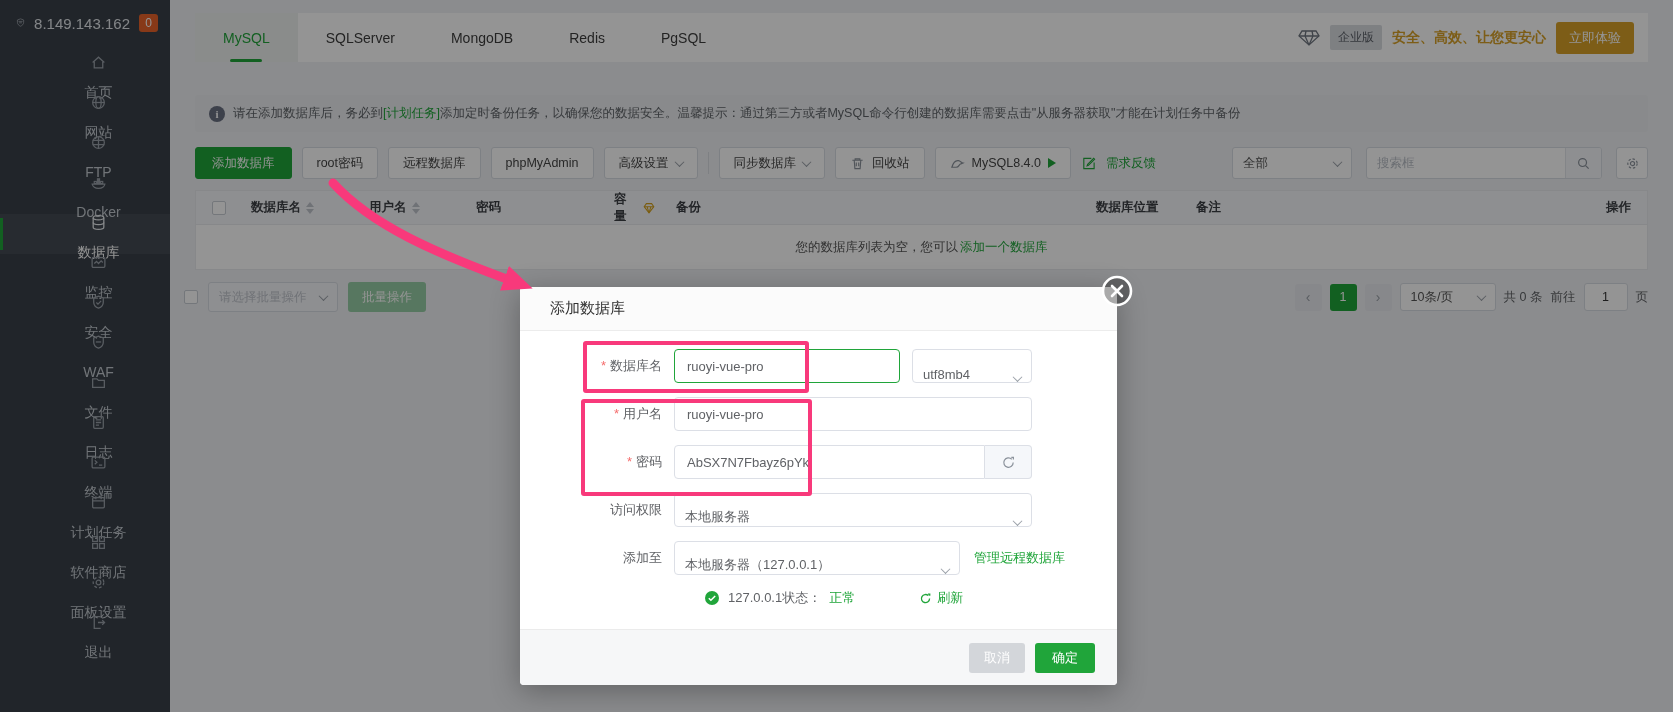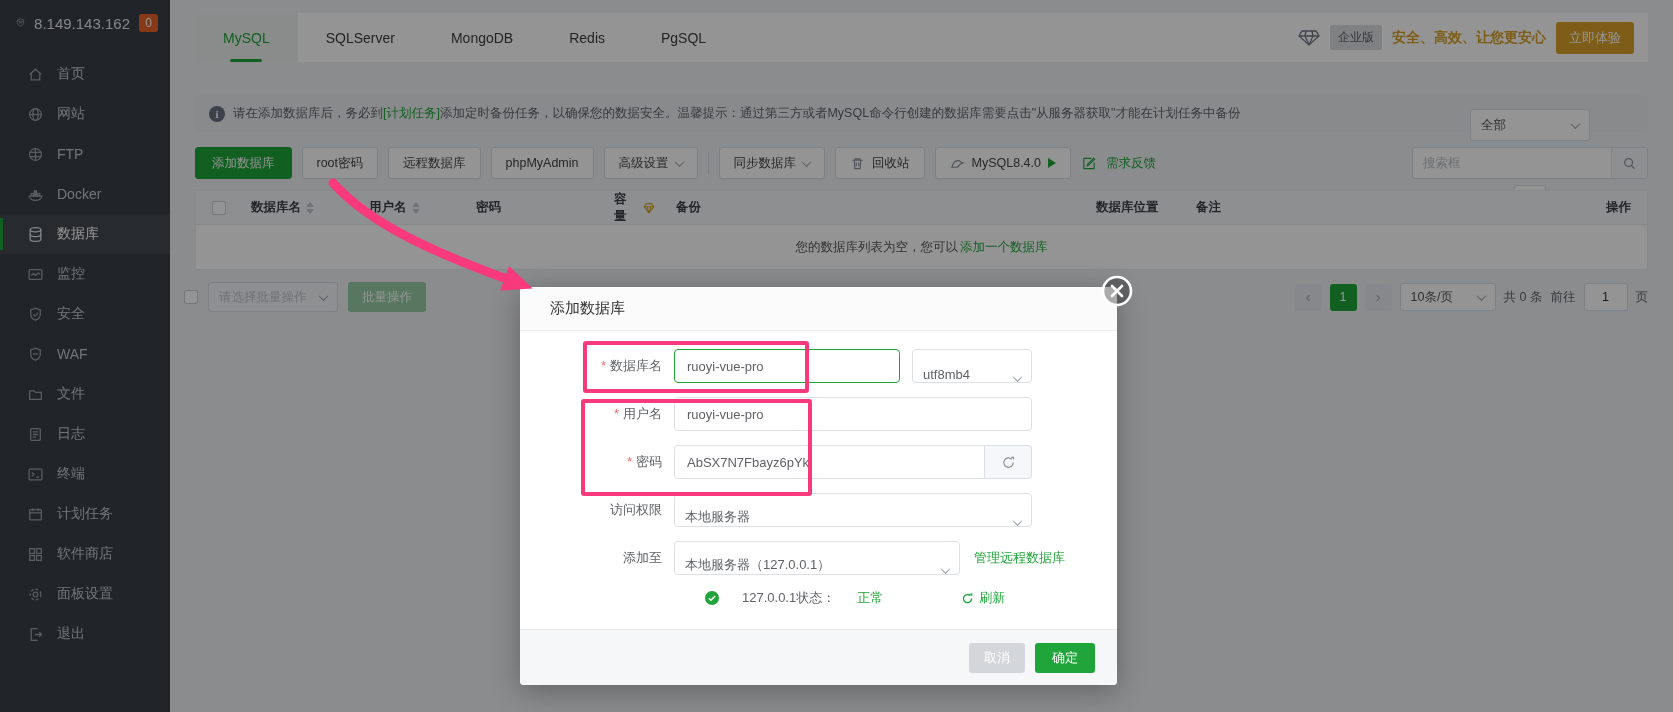--- a/index.html
+++ b/index.html
@@ -6,21 +6,21 @@
   html,body { background:#555; }
   body { font-family:"Liberation Sans","DejaVu Sans",sans-serif; }
   .stage { position:relative; width:1673px; height:712px; overflow:hidden; background:#f0f2f5; }
 
   
   .sidebar { position:absolute; left:0; top:0; width:170px; height:712px; background:#394049; z-index:1; }
   .side-head { height:46px; display:flex; align-items:center; gap:9px; padding:0 12px 0 16px; }
   .side-head .ip { color:#e2e6ea; font-size:15px; flex:1; }
   .badge { background:#e8632a; color:#fff; font-size:12px; min-width:19px; height:18px; line-height:18px; text-align:center; border-radius:3px; padding:0 4px; }
   .side-nav { padding-top:8px; }
-  .side-item { position:relative; height:40px; display:flex; align-items:center; gap:13px; padding-left:27px; color:#c3c9cf; font-size:14px; cursor:pointer; }
+  .side-item { position:relative; height:40px; display:flex; align-items:center; gap:13px; padding-left:27px; color:#c3c9cf; font-size:14px; cursor:pointer;flex-direction:column; }
   .side-item .sicon { width:17px; height:17px; display:inline-flex; color:#9aa1a9; }
   .side-item .sicon svg { width:100%; height:100%; }
   .side-item.active { color:#ffffff; background:rgba(255,255,255,.06); }
   .side-item.active::before { content:""; position:absolute; left:0; top:4px; bottom:4px; width:3px; background:#20a53a; }
   .side-item.active .sicon { color:#e8ecef; }
 
   
   .main { position:absolute; left:170px; right:0; top:0; bottom:0; background:#f0f2f5; }
 
   .tabbar { position:absolute; left:25px; right:25px; top:13px; height:49px; background:#fff; display:flex; align-items:stretch; }
@@ -40,21 +40,21 @@
   .toolbar { position:absolute; left:25px; right:25px; top:146px; height:34px; display:flex; align-items:center; gap:10px; }
   .btn { height:32px; display:inline-flex; align-items:center; gap:7px; padding:0 14px; background:#fff; border:1px solid #d8dce3; border-radius:3px; font-size:12.5px; color:#454545; cursor:pointer; white-space:nowrap; }
   .btn-green { background:#20a53a; border-color:#20a53a; color:#fff; padding:0 16px; }
   .chev { width:7px; height:7px; border-right:1.5px solid #9aa0a8; border-bottom:1.5px solid #9aa0a8; transform:rotate(45deg) translate(-1px,-1px); display:inline-block; }
   .tb-divider { width:1px; height:22px; background:#d9dde2; }
   .ticon { width:15px; height:15px; display:inline-flex; color:#8b929b; }
   .ticon svg { width:100%; height:100%; }
   .play { width:0; height:0; border-left:8px solid #20a53a; border-top:5px solid transparent; border-bottom:5px solid transparent; display:inline-block; }
   .link-btn { display:inline-flex; align-items:center; gap:10px; color:#20a53a; font-size:12.5px; cursor:pointer; }
   .link-btn .ticon { color:#20a53a; }
-  .tb-right { margin-left:auto; display:flex; align-items:center; gap:6px;flex-direction:column; }
+  .tb-right { margin-left:auto; display:flex; align-items:center; gap:14px; }
   .sel { height:32px; background:#fff; border:1px solid #d8dce3; border-radius:3px; display:inline-flex; align-items:center; justify-content:space-between; padding:0 10px; font-size:12.5px; color:#555; cursor:pointer; }
   .sel-filter { width:120px; }
   .searchbox { display:flex; height:32px; width:236px; border:1px solid #d8dce3; border-radius:3px; background:#fff; overflow:hidden; }
   .searchbox input { flex:1; border:none; outline:none; padding:0 10px; font-size:12.5px; color:#333; background:transparent; }
   .searchbox input::placeholder { color:#b9bec6; }
   .search-btn { width:36px; background:#f5f7fa; border-left:1px solid #e2e5ea; display:flex; align-items:center; justify-content:center; cursor:pointer; color:#8b929b; }
   .icon-btn { width:32px; height:32px; background:#fff; border:1px solid #d8dce3; border-radius:3px; display:flex; align-items:center; justify-content:center; color:#8b929b; cursor:pointer; }
 
   .tablewrap { position:absolute; left:25px; right:25px; top:190px; background:#fff; border:1px solid #e8eaee; }
   .thead { height:34px; background:#f5f7fa; border-bottom:1px solid #e8eaee; display:flex; align-items:center; font-size:12.5px; color:#3c3f44; font-weight:bold; }
@@ -95,21 +95,21 @@
   .txt-db { width:226px; border-color:#20a53a; }
   .txt-full { width:358px; }
   .msel { height:34px; border:1px solid #dcdfe6; border-radius:4px; display:inline-flex; align-items:flex-end; justify-content:space-between; padding:0 10px; font-size:13px; color:#606266; cursor:pointer; background:#fff; }
   .msel-charset { width:120px; margin-left:12px; }
   .msel-access { width:358px; }
   .msel-target { width:286px; }
   .pwd-group { display:flex; width:358px; }
   .pwd-group .txt { flex:1; border-radius:4px 0 0 4px; }
   .refresh-btn { width:47px; height:34px; border:1px solid #dcdfe6; border-left:none; border-radius:0 4px 4px 0; background:#f5f7fa; display:flex; align-items:center; justify-content:center; color:#8b929b; cursor:pointer; }
   .manage-link { margin-left:14px; color:#20a53a; font-size:13px; cursor:pointer; white-space:nowrap; }
-  .statusrow { display:flex; align-items:center; gap:22px; margin:8px 0 0 154px; font-size:13px; color:#606266; }
+  .statusrow { display:flex; align-items:center; gap:8px; margin:8px 0 0 154px; font-size:13px; color:#606266; }
   .ok-ic { width:16px; height:16px; color:#20a53a; display:inline-flex; }
   .statusrow .green { color:#20a53a; }
   .refresh-link { margin-left:56px; display:inline-flex; align-items:center; gap:5px; color:#20a53a; cursor:pointer; }
   .refresh-link .ric { width:13px; height:13px; display:inline-flex; }
   .m-foot { position:absolute; left:0; right:0; bottom:0; height:56px; background:#f6f7f8; border-top:1px solid #ebebeb; border-radius:0 0 4px 4px; display:flex; align-items:center; justify-content:flex-end; gap:10px; padding-right:22px; }
   .btn-cancel { min-width:56px; height:30px; background:#d3d6da; border:none; border-radius:3px; color:#fff; font-size:13px; cursor:pointer; }
   .btn-confirm { min-width:60px; height:30px; background:#20a53a; border:none; border-radius:3px; color:#fff; font-size:13px; cursor:pointer; }
   .modal-close { position:absolute; left:1101px; top:275px; width:32px; height:32px; background:transparent; border:none; z-index:7; cursor:pointer; color:#fff; }
 
   

